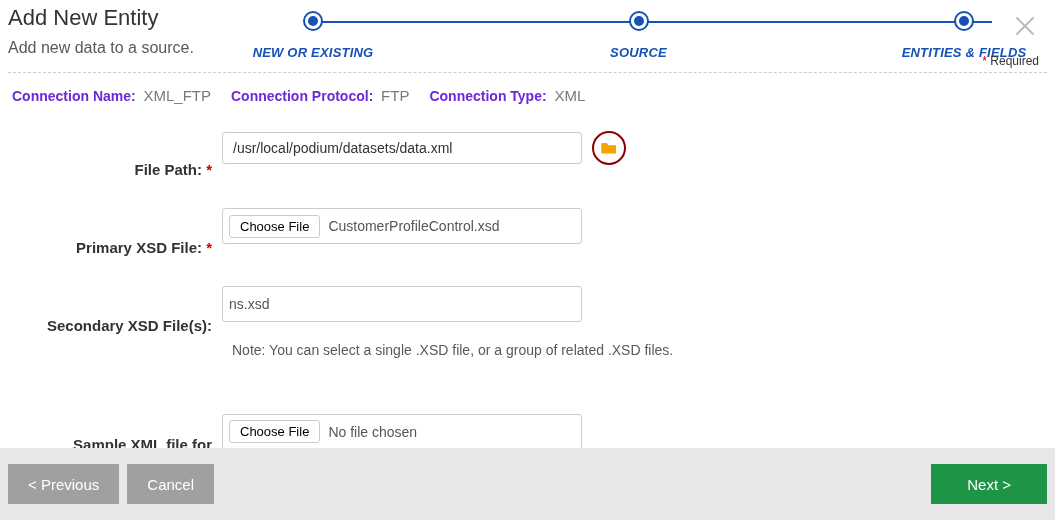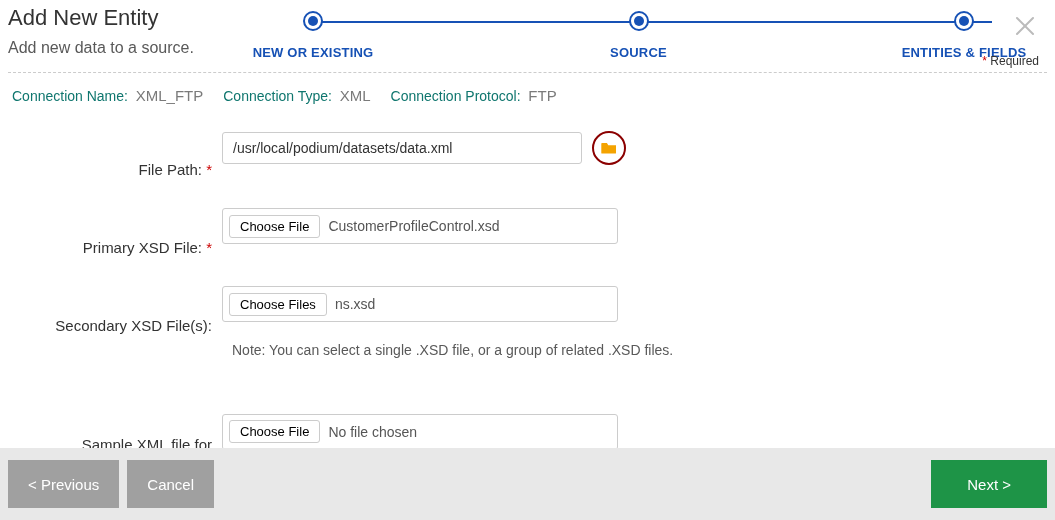--- a/index.html
+++ b/index.html
@@ -45,20 +45,21 @@
     display: flex;
     justify-content: space-between;
     position: relative;
   }
   .step {
     display: flex;
     flex-direction: column;
     align-items: center;
     width: 150px;
     cursor: pointer;
+    font-style: italic;
   }
   .step-dot {
     width: 20px;
     height: 20px;
     border-radius: 50%;
     border: 2px solid #1651b5;
     background: #fff;
     display: flex;
     align-items: center;
     justify-content: center;
@@ -102,51 +103,51 @@
     border: none;
     border-top: 1px dashed #ccc;
     margin: 0 8px 14px 8px;
   }
   .info-row {
     display: flex;
     gap: 20px;
     padding: 0 12px 14px 12px;
     font-size: 14px;
   }
-  .info-label { font-weight: 400; color: #0f766e; }
+  .info-label { font-weight: 700; color: #6d28d9; }
   .info-value { color: #7a7a7a; font-size: 15px; }
   .form {
     padding: 0 12px;
   }
   .form-row {
     display: flex;
     align-items: center;
     margin-bottom: 18px;
   }
   .form-label {
     width: 210px;
     text-align: right;
     padding-right: 10px;
     font-size: 15px;
     color: #333;
-    font-weight: 400;
+    font-weight: 700;
     margin-top: 43px;
   }
   .form-field { display: flex; align-items: center; gap: 10px; }
   .text-input {
     width: 360px;
     height: 32px;
     border: 1px solid #ccc;
     border-radius: 3px;
     padding: 0 10px;
     font-size: 14px;
     color: #333;
   }
   .file-wrap {
-    width: 396px;
+    width: 360px;
     height: 36px;
     border: 1px solid #ccc;
     border-radius: 3px;
     display: flex;
     align-items: center;
     padding: 0 6px;
     gap: 8px;
     font-size: 14px;
     color: #555;
   }
@@ -193,21 +194,21 @@
   .footer {
     position: absolute;
     left: 0; right: 0; bottom: 0;
     height: 72px;
     background: #e8e8e8;
     display: flex;
     align-items: center;
     padding: 0 8px;
   }
   .btn {
-    height: 48px;
+    height: 40px;
     border: none;
     font-size: 15px;
     cursor: pointer;
     padding: 0 20px;
     text-align: center;
   }
   .btn-grey { background: #a0a0a0; color: #fff; margin-right: 8px; }
   .btn-green { background: #1e9447; color: #fff; margin-left: auto; padding: 0 36px; }
 </style>
 </head>
@@ -247,22 +248,22 @@
         <line x1="20" y1="4" x2="4" y2="20"></line>
       </svg>
   </div>
   <div class="required-note"><span class="required-star">*</span> <span>Required</span></div>
 </div>
 
 <hr class="hdash">
 
 <div class="info-row">
   <span><span class="info-label">Connection Name:</span>&nbsp;&nbsp;<span class="info-value">XML_FTP</span></span>
+  <span><span class="info-label">Connection Protocol:</span>&nbsp;&nbsp;<span class="info-value">FTP</span></span>
   <span><span class="info-label">Connection Type:</span>&nbsp;&nbsp;<span class="info-value">XML</span></span>
-  <span><span class="info-label">Connection Protocol:</span>&nbsp;&nbsp;<span class="info-value">FTP</span></span>
 </div>
 
 <div class="form">
 
   <div class="form-row">
     <div class="form-label"><span>File Path:</span> <span class="required-star">*</span></div>
     <div class="form-field">
       <input class="text-input" value="/usr/local/podium/datasets/data.xml" style="">
       <div class="folder-btn">
         <svg viewBox="0 0 24 20">
@@ -279,21 +280,20 @@
         <button class="choose-btn">Choose File</button>
         <span>CustomerProfileControl.xsd</span>
       </div>
     </div>
   </div>
 
   <div class="form-row">
     <div class="form-label">Secondary XSD File(s):</div>
     <div class="form-field">
       <div class="file-wrap">
-        <button class="choose-btn">Choose Files</button>
         <span>ns.xsd</span>
       </div>
     </div>
   </div>
   <div class="note">Note: You can select a single .XSD file, or a group of related .XSD files.</div>
 
   <div class="form-row">
     <div class="form-label">Sample XML file for validation:</div>
     <div class="form-field">
       <div class="file-wrap">

